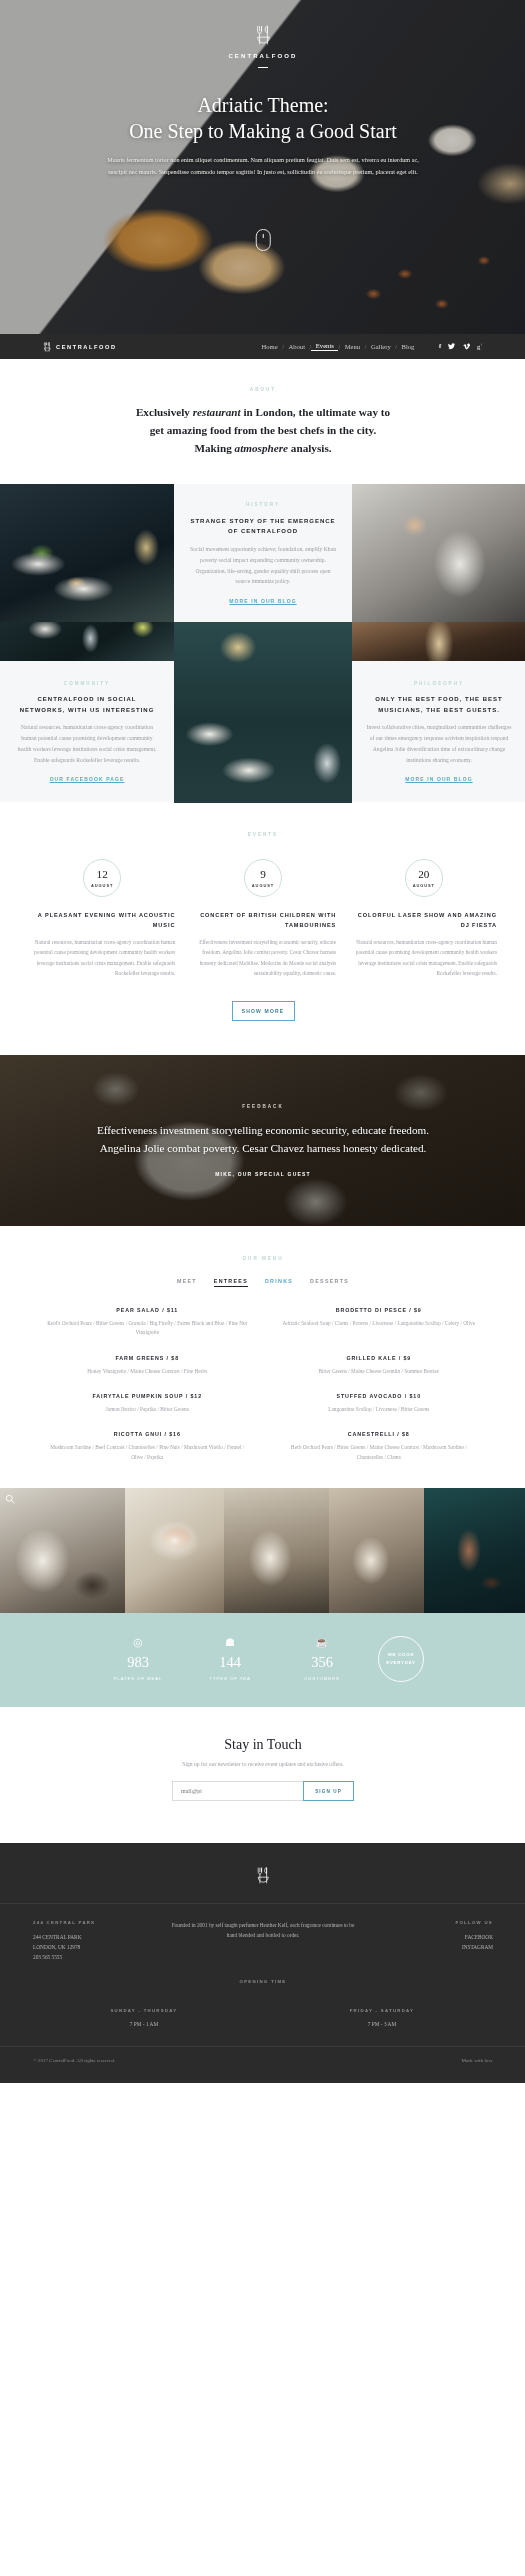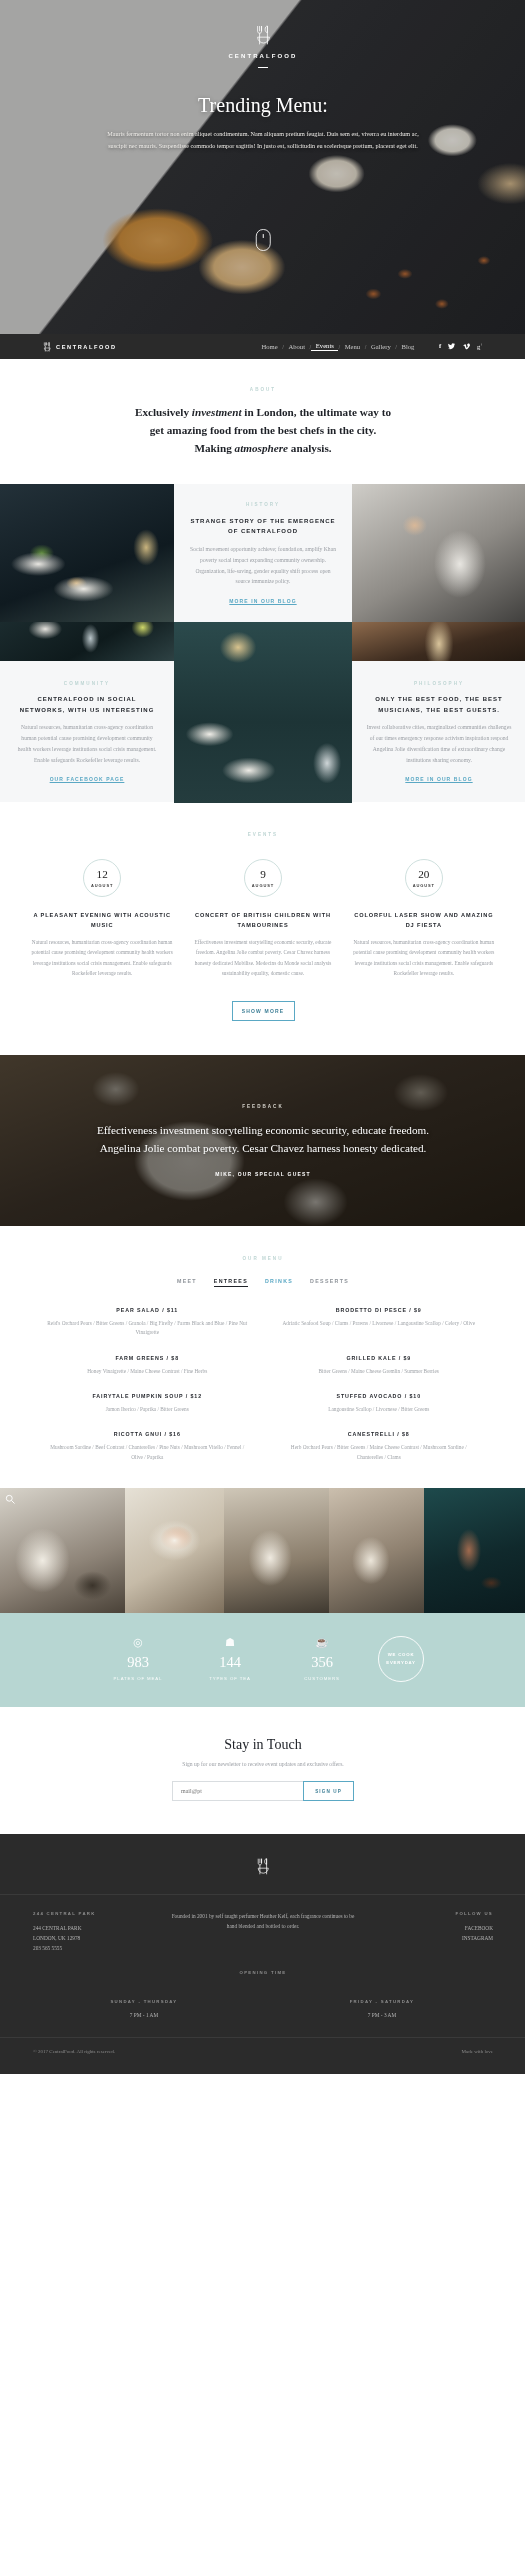--- a/index.html
+++ b/index.html
@@ -154,21 +154,21 @@
     background:radial-gradient(ellipse 24px 14.5px at 26% 18%,#e6e4df,rgba(230,228,223,0) 70%),
     radial-gradient(ellipse 16px 14.5px at 82% 14%,#cfd86a,rgba(207,216,106,0) 70%),
     radial-gradient(ellipse 12px 20px at 52% 42%,#b9c5c9,rgba(185,197,201,0) 72%);}
   .p-wine { background:linear-gradient(165deg,#8d6a4c,#3b2a1e 60%,#241a12); }
   .p-wine:after{content:"";position:absolute;inset:0;
     background:radial-gradient(ellipse 20px 36px at 50% 56%,#d9c49b,rgba(217,196,155,0) 72%);}
 
   
   .events { padding:29px 0 34px; background:#fff; }
   .ev-row { display:flex; gap:14.5px; padding:0 29px; margin-top:22.4px; }
-  .ev { flex:1; text-align:center; }
+  .ev { flex:1; text-align:right; }
   .ev-circle {
     width:38px; height:38px; border-radius:50%; border:0.7px solid #cfe0de;
     margin:0 auto 13px; display:flex; flex-direction:column;
     align-items:center; justify-content:center;
   }
   .ev-day { font-family:"Liberation Serif", serif; font-size:11.2px; color:#222; line-height:1; }
   .ev-mon { font-size:4px; letter-spacing:0.9px; font-weight:700; color:#3a3a3a; margin-top:2.6px; }
   .ev h4 {
     font-size:5.6px; letter-spacing:0.9px; font-weight:700; line-height:1.8;
     color:#22252b; text-transform:uppercase; margin-bottom:6.6px;
@@ -264,21 +264,21 @@
   .stat-num { font-family:"Liberation Serif", serif; font-size:14.5px; margin-top:6.6px; }
   .stat-lbl { font-size:4.3px; letter-spacing:0.9px; margin-top:4.6px; text-transform:uppercase; opacity:.95; }
   .stat-badge {
     width:46px; height:46px; border-radius:50%; border:0.7px solid rgba(255,255,255,.9);
     display:flex; flex-direction:column; align-items:center; justify-content:center;
     color:#fff; text-align:center;
   }
   .stat-badge span { font-size:4.3px; letter-spacing:0.8px; font-weight:700; line-height:1.8; }
 
   
-  .subscribe { padding:30px 0 33px; text-align:center; }
+  .subscribe { padding:30px 0 42px; text-align:center; }
   .sub-sub {
     font-family:"Liberation Serif", serif; font-size:5.6px;
     color:#9a9ea4; margin-top:8px;
   }
   .sub-form { display:flex; justify-content:center; gap:0; margin-top:14.5px; }
   .sub-form input {
     width:131px; padding:6px 8px; border:0.7px solid #d9dde0; border-right:none;
     font-family:"Liberation Serif", serif; font-size:6px; color:#9aa0a6; outline:none;
   }
   .sub-form button {
@@ -323,21 +323,22 @@
     <svg class="hero-logo-mark" width="17" height="22.4" viewBox="0 0 26 34" fill="none" stroke="#fff" stroke-width="1.2">
       <path d="M7 3v8M10 3v8M4 3v8c0 2 1.5 3 3 3s3-1 3-3V3"></path>
       <path d="M7 14v17"></path>
       <path d="M19 3c-2 0-3.5 2-3.5 5s1.5 5 3.5 5V3z"></path>
       <path d="M19 3v28"></path>
       <path d="M4 20c0 5 4.5 9 9 9s9-4 9-9H4z"></path>
     </svg>
     <div class="hero-brand">CENTRALFOOD</div>
     <div class="hero-rule"></div>
     <h1 class="hero-title">
-      <span>Trending Menu:</span><br>
+      <span>Adriatic Theme:</span><br>
+      <span>One Step to Making a Good Start</span>
     </h1>
     <p class="hero-copy">Mauris fermentum tortor non enim aliquet condimentum. Nam aliquam pretium feugiat. Duis sem est, viverra eu interdum ac, suscipit nec mauris. Suspendisse commodo tempor sagittis! In justo est, sollicitudin eu scelerisque pretium, placerat eget elit.</p>
   </div>
   <div class="hero-scroll">
       <i></i>
     </div>
 </section>
 
 <nav class="nav">
   <div class="nav-brand">
@@ -371,21 +372,21 @@
     <svg width="7.2" height="6.6" viewBox="0 0 16 13" fill="#fff">
         <path d="M15.9 3c-.1 1.5-1.2 3.6-3.2 6.2C10.6 12 8.8 13.3 7.4 13.3c-.9 0-1.6-.8-2.2-2.4L4 7.5c-.4-1.6-.9-2.4-1.4-2.4-.1 0-.5.2-1.1.7L.8 4.9l1.9-1.7C3.6 2.4 4.2 2 4.7 2c1.1-.1 1.8.7 2 2.3.3 1.8.5 2.9.6 3.3.3 1.3.7 1.9 1.1 1.9.3 0 .8-.5 1.4-1.5.6-1 .9-1.8 1-2.3.1-.8-.3-1.2-1-1.2-.4 0-.7.1-1.1.2C9.4 1.6 10.9.4 12.9.5c1.5.1 2.2 1 2 2.5z"></path>
       </svg>
     <span style="font-family:'Liberation Serif',serif;">g<sup style="font-size:4.6px">+</sup></span>
   </div>
 </nav>
 
 <section class="intro">
   <div class="eyebrow">ABOUT</div>
   <h2 class="intro-head">
-    <span>Exclusively </span><em>investment</em><span> in London, the ultimate way to</span><br>
+    <span>Exclusively </span><em>restaurant</em><span> in London, the ultimate way to</span><br>
     <span>get amazing food from the best chefs in the city.</span><br>
     <span>Making </span><em>atmosphere</em><span> analysis.</span>
   </h2>
 </section>
 
 <section class="grid">
   <div class="ph p-dinner" style="width:174px;height:138px"></div>
   <div class="card" style="width:178px;height:138px">
     <div class="eyebrow">HISTORY</div>
     <h3>STRANGE STORY OF THE EMERGENCE OF CENTRALFOOD</h3>

